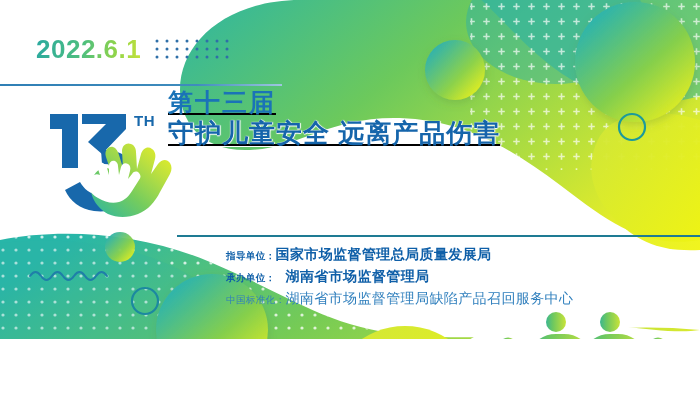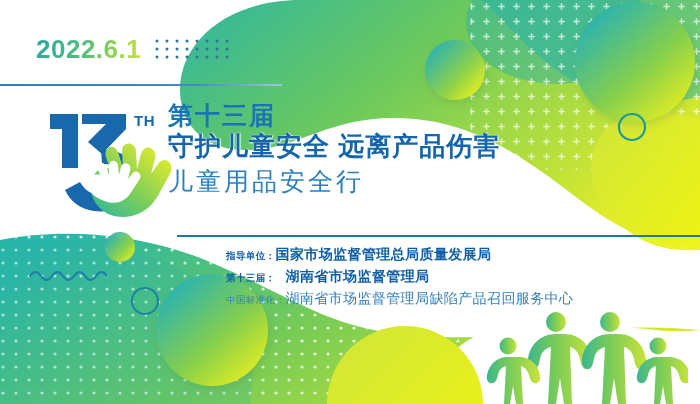--- a/index.html
+++ b/index.html
@@ -4,21 +4,21 @@
 <style>
   * { margin:0; padding:0; box-sizing:border-box; }
   html, body {
     width:700px; height:404px;
     background:#ffffff;
     font-family:"Liberation Sans", sans-serif;
     overflow:hidden;
   }
   #poster {
     position:relative;
-    width:700px; height:404px;
+    width:700px; height:339px;
     background:#ffffff;
     overflow:hidden;
   }
   .layer { position:absolute; }
 
   
   #bg-art { position:absolute; left:0; top:0; width:700px; height:404px; }
 
   
   #date-row {
@@ -40,21 +40,21 @@
   }
   #divider-mid {
     position:absolute; left:177px; top:235px; width:523px; height:1.5px;
     background:#1e7b93;
   }
 
   
   #logo-13 { position:absolute; left:38px; top:96px; width:135px; height:130px; }
 
   
-  #headline { position:absolute; left:168px; top:101px; }
+  #headline { position:absolute; left:168px; top:88px;text-decoration:underline; }
   #line-edition {
     font-size:25px; font-weight:700; color:#1a73b7;
     letter-spacing:2px; line-height:1.12;
   }
   #line-main {
     font-size:26px; font-weight:700; color:#1565ab;
     letter-spacing:1px; line-height:1.22; white-space:nowrap;
     text-shadow: 0 0 1px #ffffff, 1px 0 1px #ffffff, 0 1px 1px #ffffff;
     margin-top:2px;
   }
@@ -268,34 +268,33 @@
                L21 -4 C21 -8 24 -10 27 -9 C29 -8 30 -6 30 -4 L31 5
                L33 -3 C34 -6 37 -8 40 -6 C42 -5 43 -2 42 1
                L40 9 L44 4 C46 1 49 1 51 3 C53 5 53 8 51 10
                L44 21 C41 26 37 30 31 32 C24 34 17 32 10 28 Z" fill="#ffffff"></path>
     </g>
   </svg>
 
   <div id="headline">
     <div id="line-edition">第十三届</div>
     <div id="line-main">守护儿童安全  远离产品伤害</div>
-    <div id="line-sub">儿童用品安全行</div>
   </div>
 
   <div id="organizers">
 
     <div class="org-row strong">
       <span class="org-label">指导单位：</span>
       <span class="org-value">国家市场监督管理总局质量发展局</span>
       <span class="org-gap"></span>
       <span class="org-value"></span>
     </div>
 
     <div class="org-row strong">
-      <span class="org-label">第十三届：</span>
+      <span class="org-label">承办单位：</span>
       <span class="org-gap"></span>
       <span class="org-value">湖南省市场监督管理局</span>
     </div>
 
     <div class="org-row light">
       <span class="org-label">中国标准化：</span>
       <span class="org-value">湖南省市场监督管理局缺陷产品召回服务中心</span>
       <span class="org-gap"></span>
       <span class="org-value"></span>
     </div>

